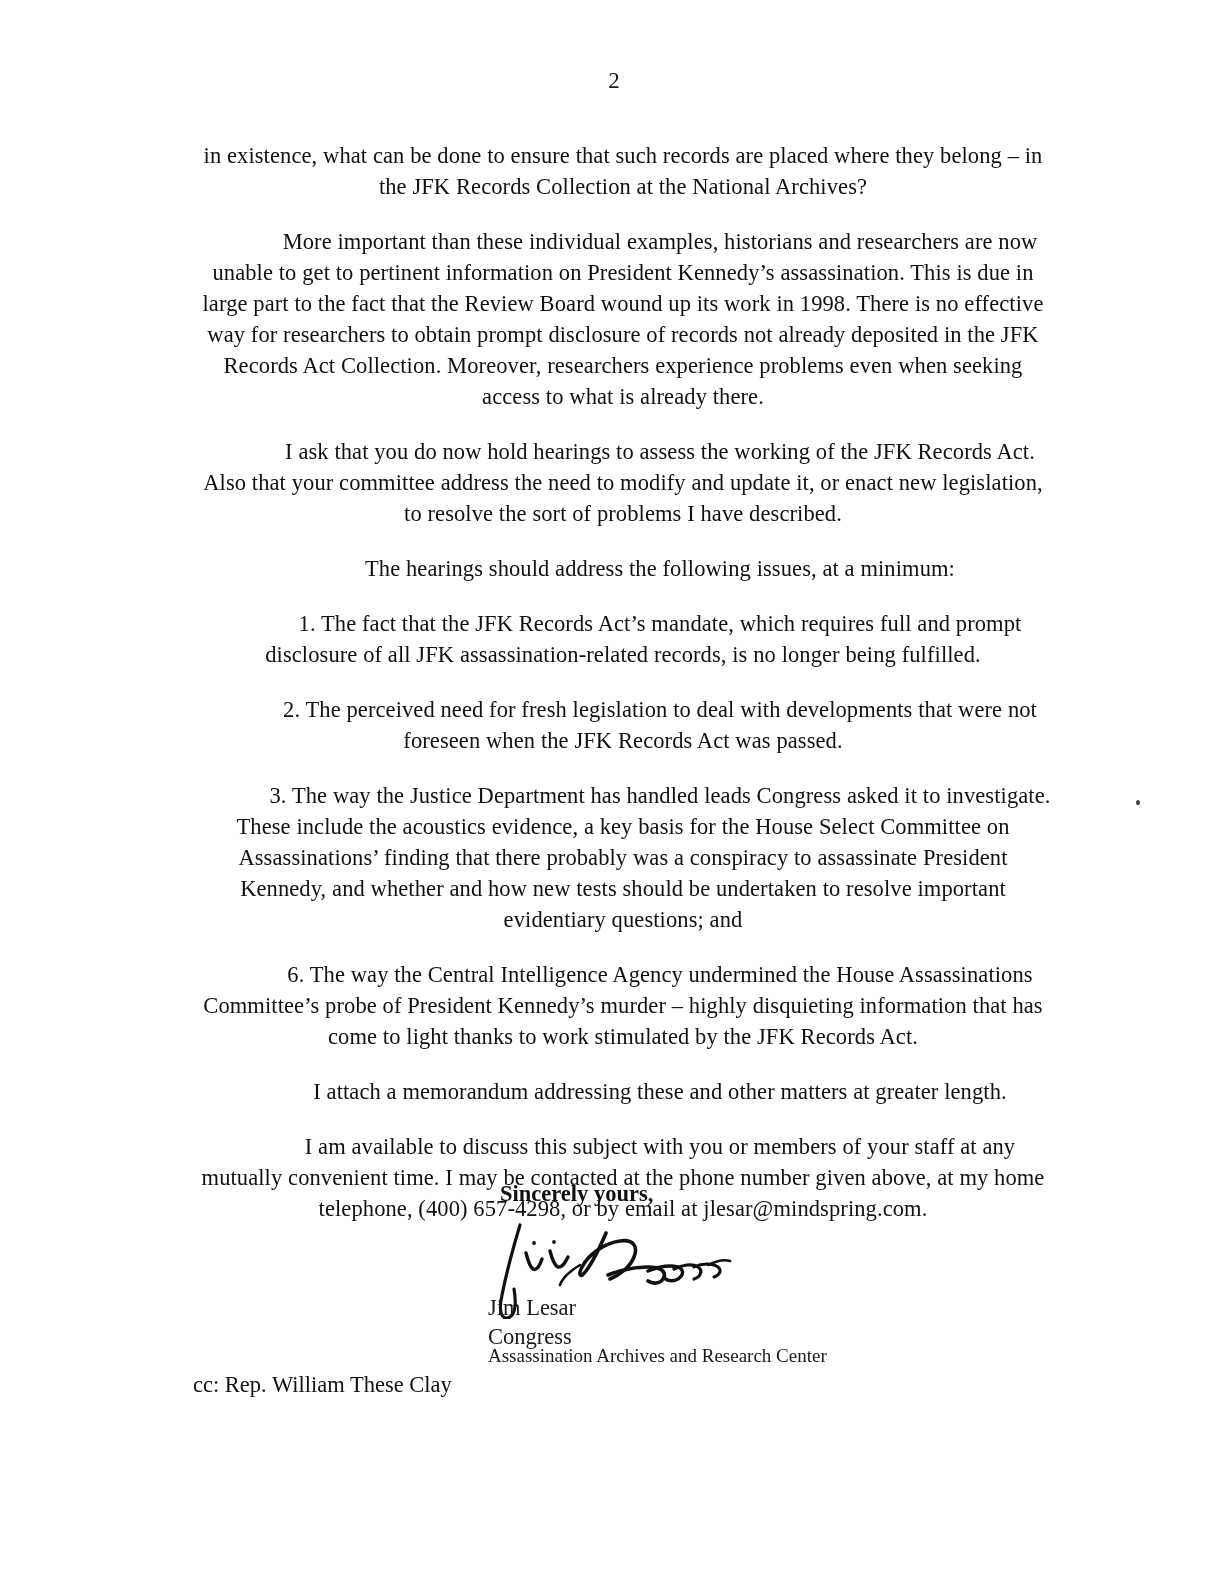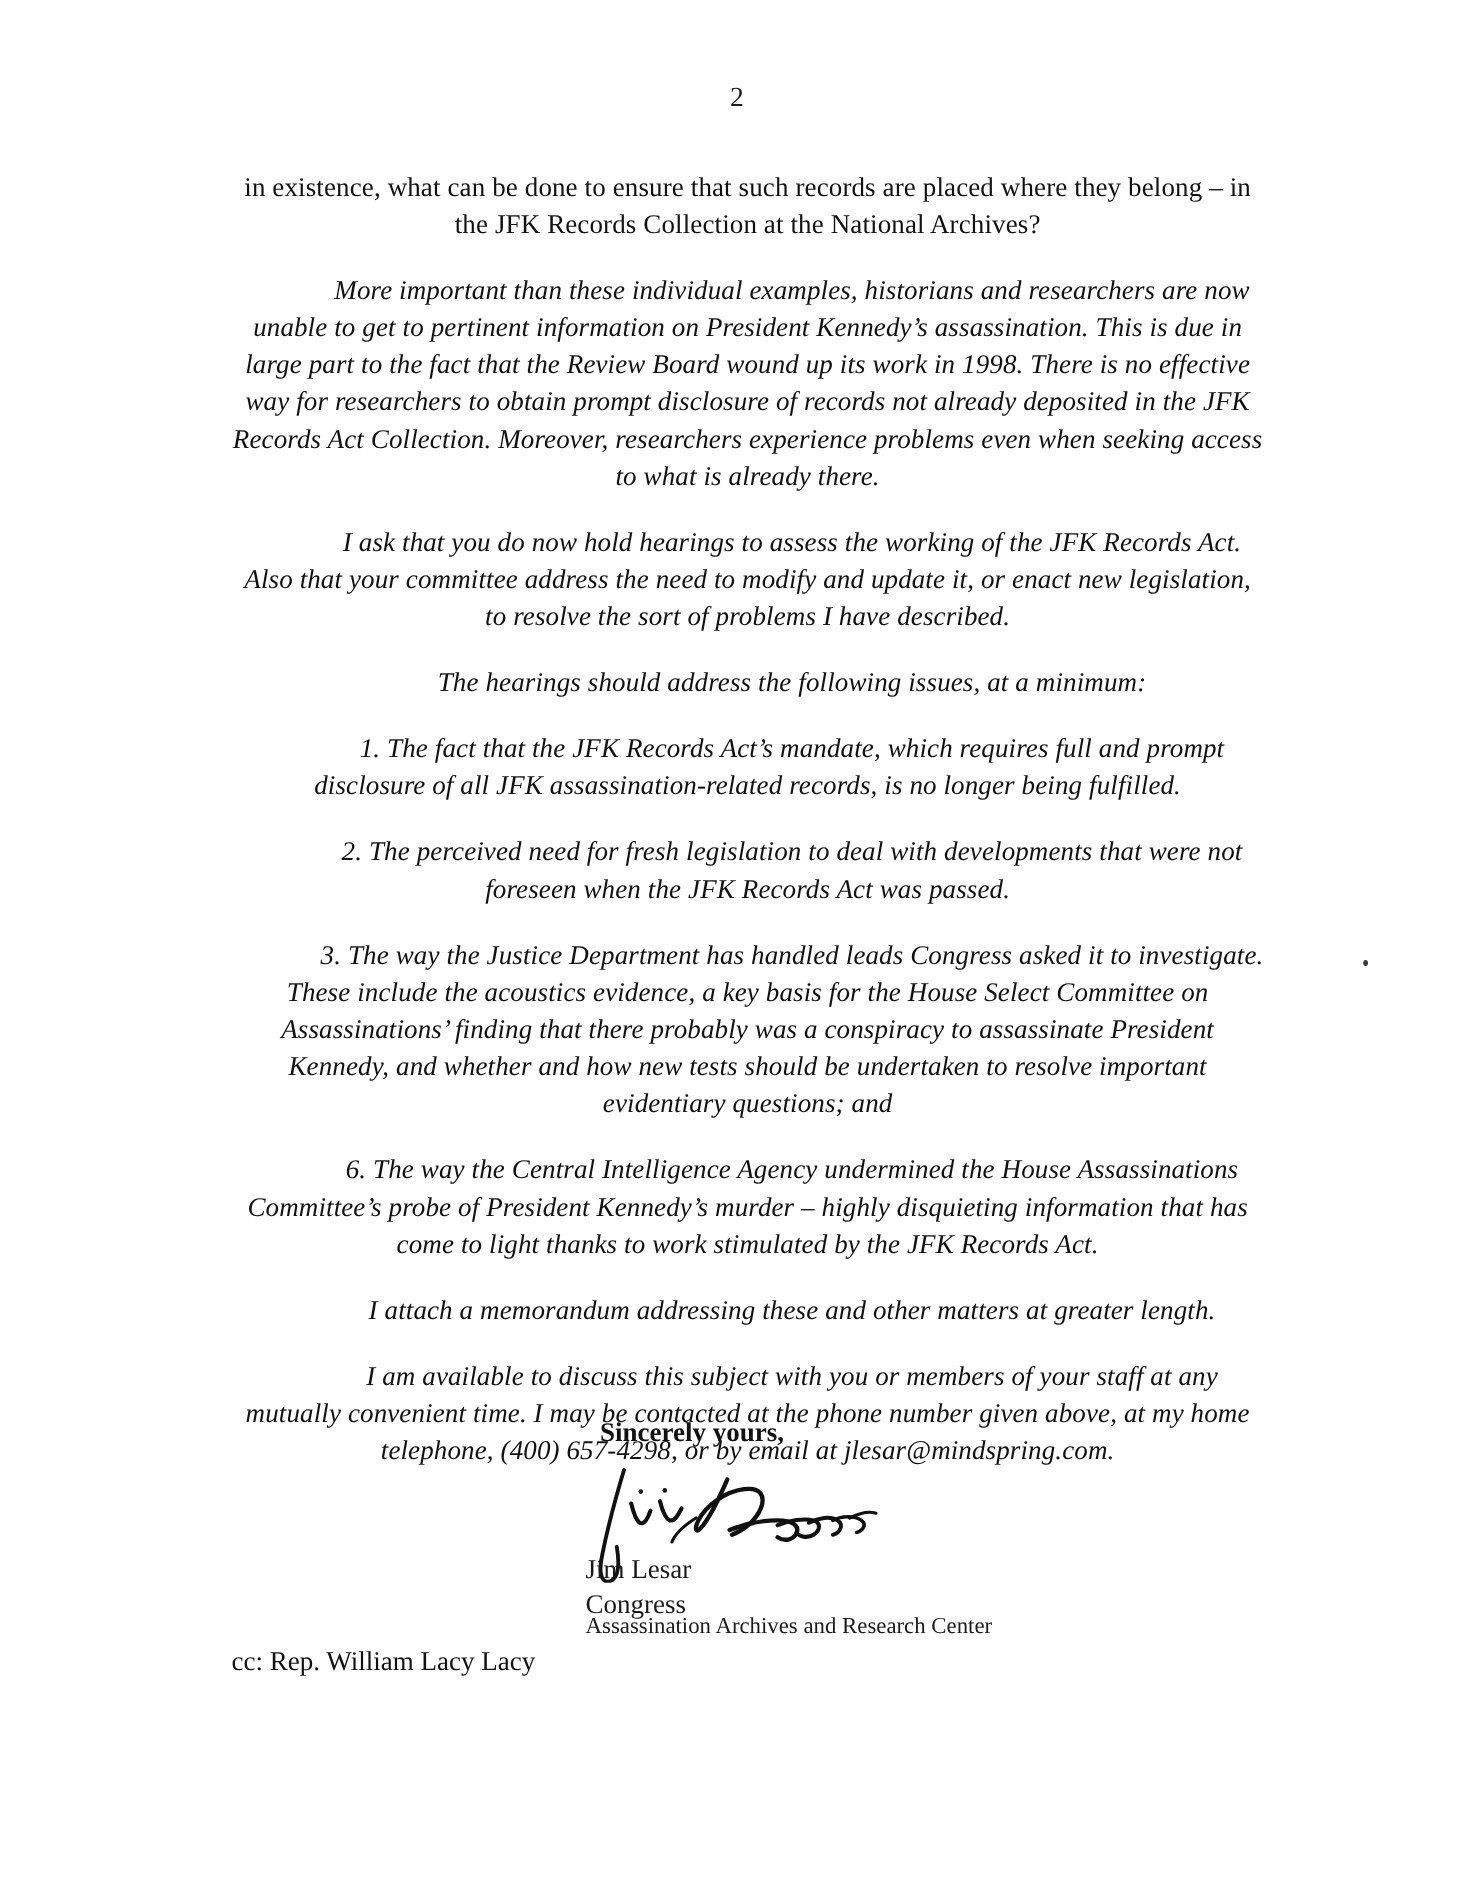--- a/index.html
+++ b/index.html
@@ -34,21 +34,20 @@
   p.para {
     margin: 0 0 24px 0;
     font-size: 22.5px;
     line-height: 31px;
     text-align: center;
     color: #111111;
     letter-spacing: 0.1px;
   }
   p.indent {
     text-indent: 74px;
-    font-style: italic;
   }
   .closing {
     position: absolute;
     top: 1178px;
     left: 500px;
     width: 560px;
   }
   .closing .line {
     font-size: 22.5px;
     line-height: 31px;
@@ -146,16 +145,16 @@
           <path d="M122 56 C112 62, 104 70, 102 76" stroke-width="2.6"></path>
           <path d="M250 56 C258 52, 266 50, 272 52" stroke-width="2.6"></path>
         </g>
       </svg>
       <div class="sig-name">Jim Lesar</div>
       <div class="sig-title">Congress</div>
       <div class="sig-org">Assassination Archives and Research Center</div>
     </div>
   </div>
 
-  <div class="cc-line">cc:  Rep. William Lacy Lacy</div>
+  <div class="cc-line">cc:  Rep. William These Clay</div>
 
   <div class="stray-mark"></div>
 </div>
 
 </body></html>

